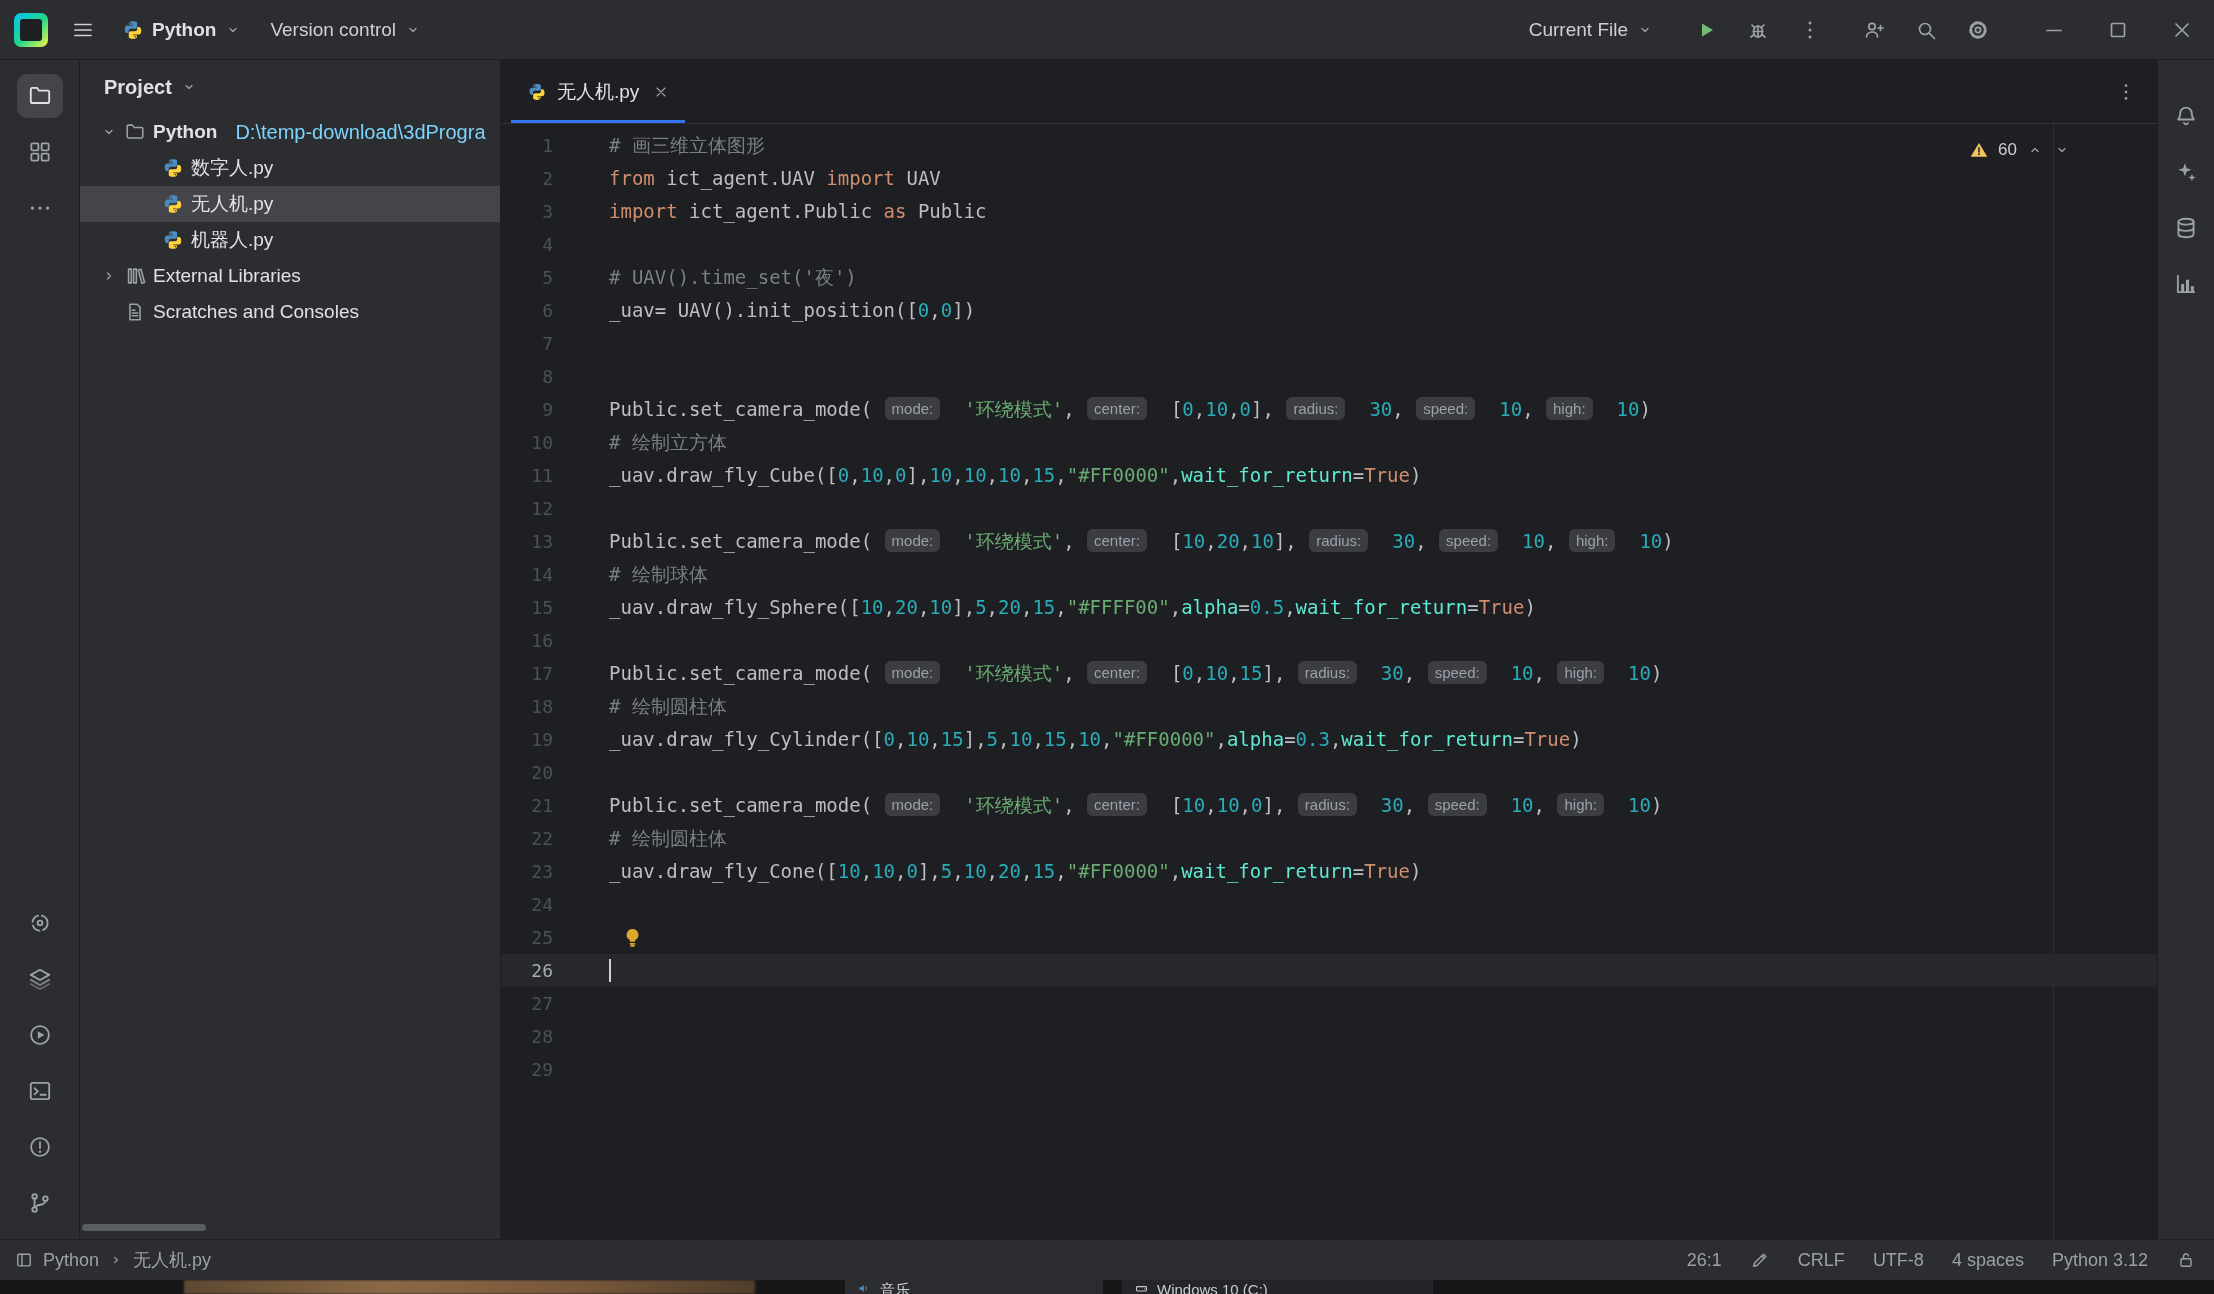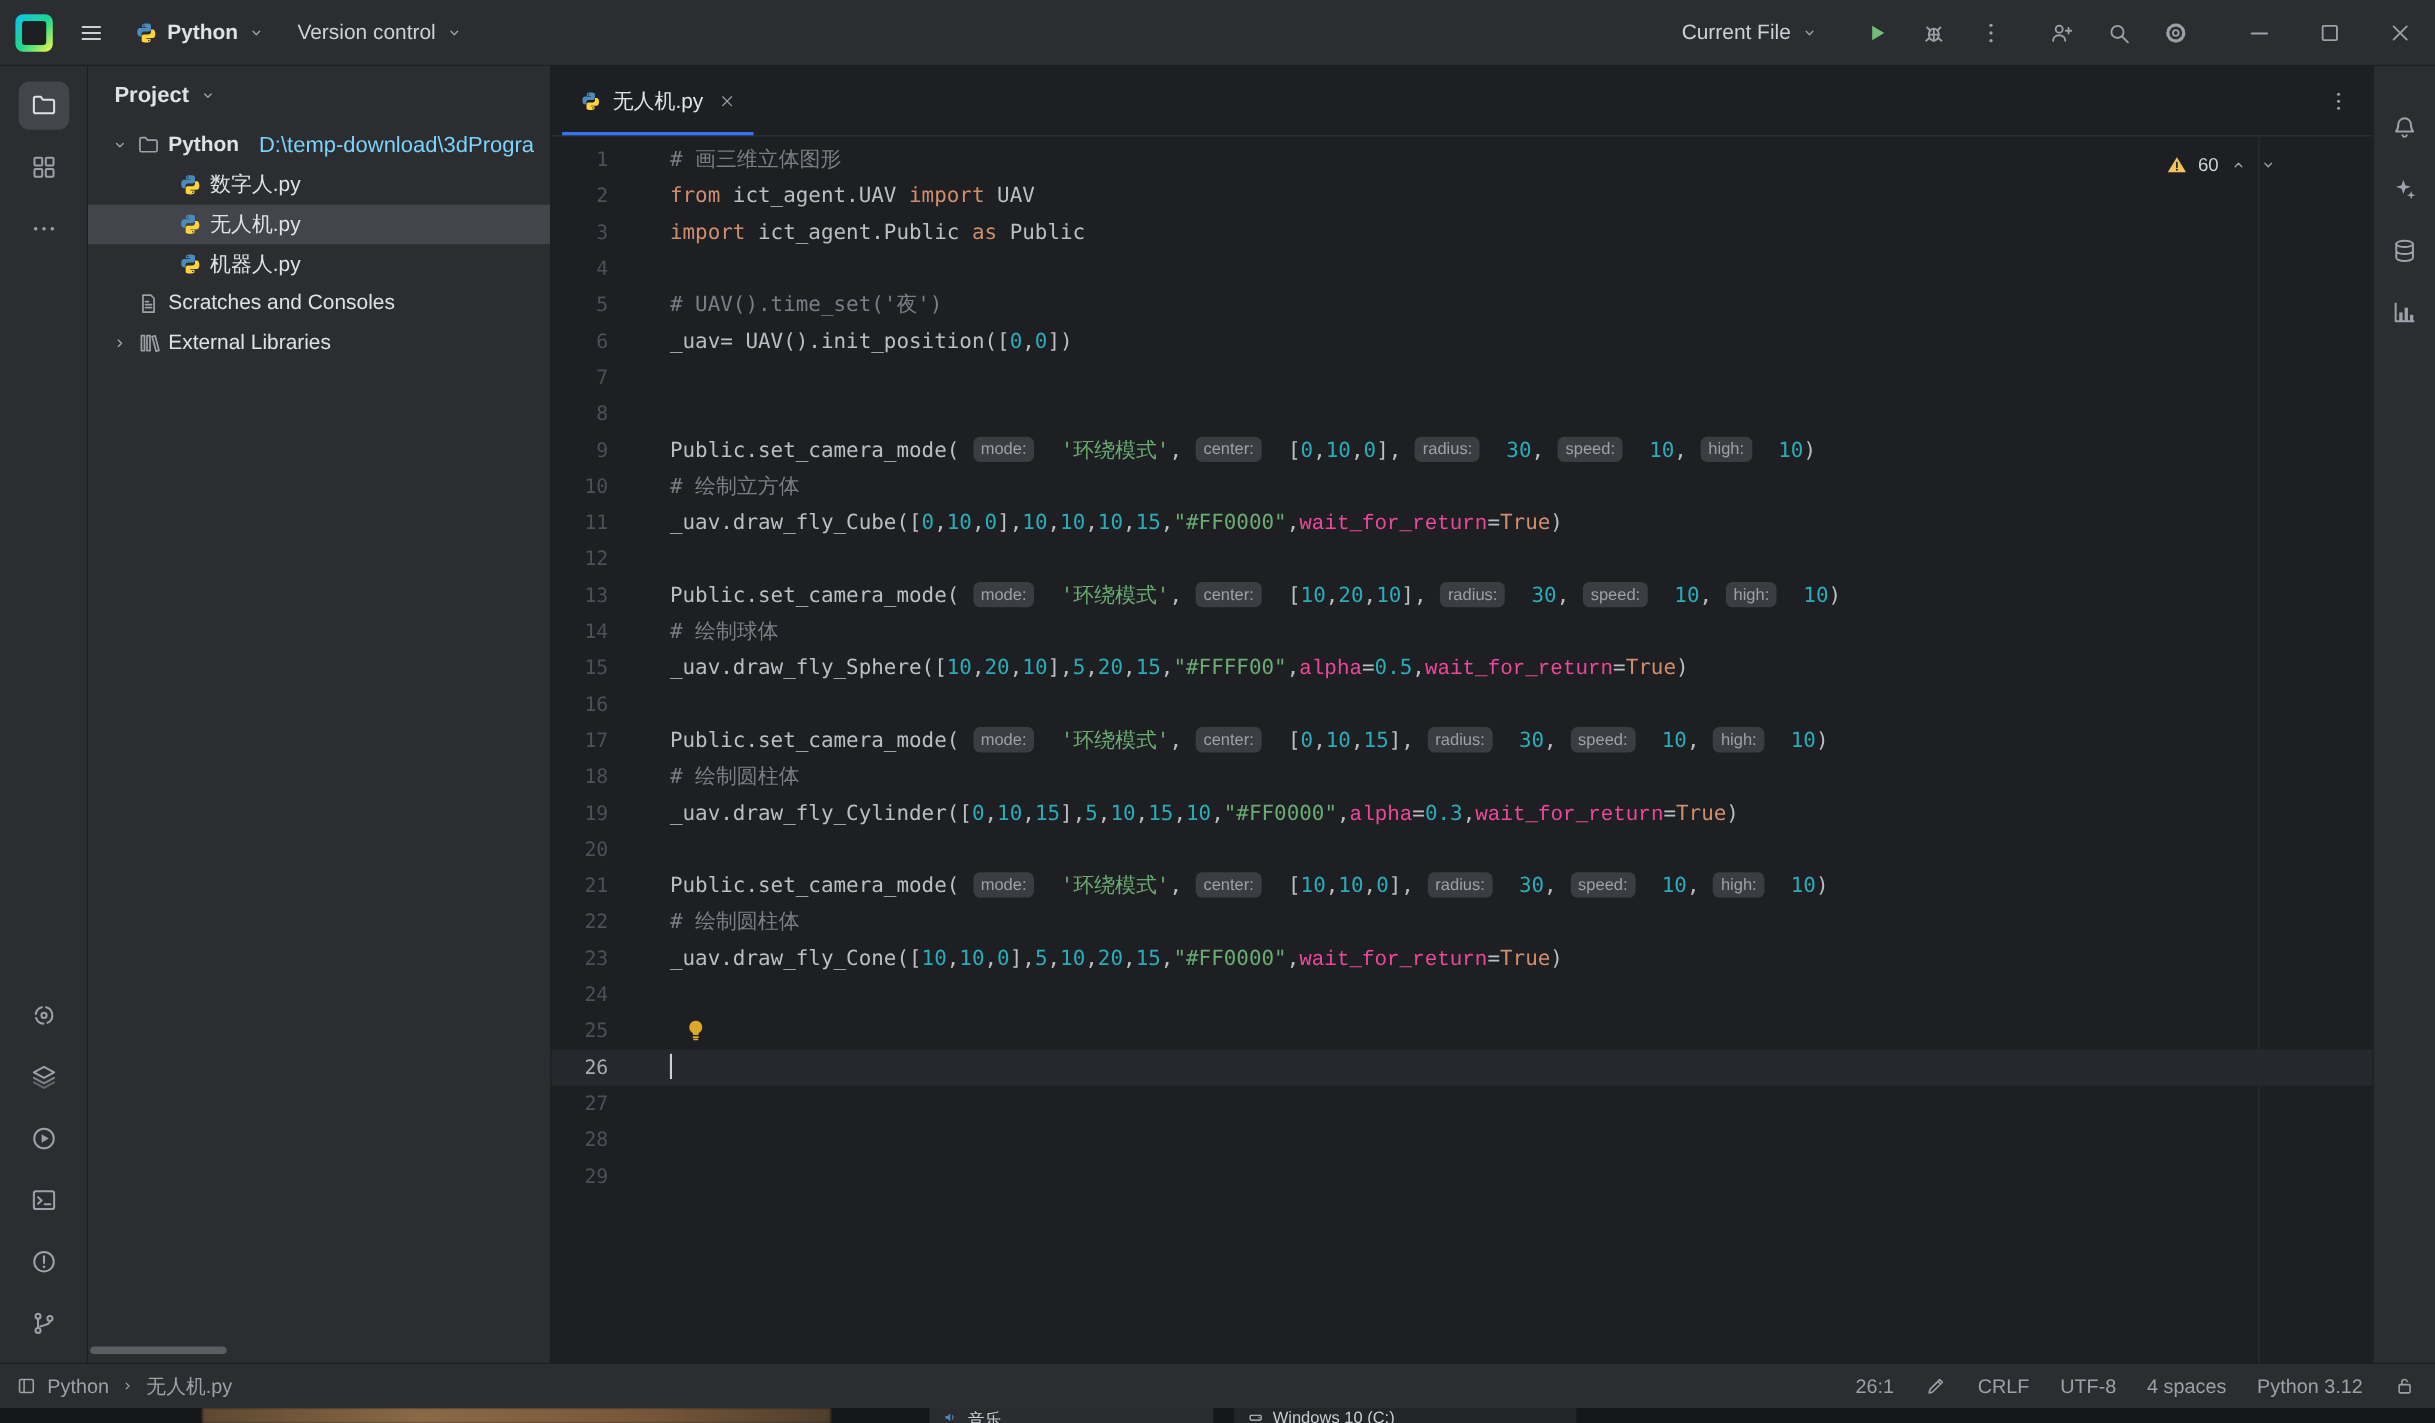--- a/index.html
+++ b/index.html
@@ -61,21 +61,21 @@
 
   .editor { flex:1; position:relative; overflow:hidden; font-family:"DejaVu Sans Mono", monospace; font-size:19px; }
   .guide { position:absolute; left:1552px; top:0; bottom:0; width:1px; background:#2D2F33; }
   .code { position:relative; padding-top:5px; }
   .row { display:flex; height:33px; line-height:33px; white-space:pre; }
   .row.current { background:#26282E; }
   .ln { width:52px; flex:none; text-align:right; color:#4B5059; font-size:18px; cursor:pointer; }
   .row.current .ln { color:#A8ABB3; }
   .content { padding-left:56px; color:#BCBEC4; overflow:hidden; }
   .t-cm { color:#7A7E85; } .t-kw { color:#CF8E6D; } .t-pl { color:#BCBEC4; }
-  .t-nm { color:#2AACB8; } .t-st { color:#6AAB73; } .t-ka { color:#ec4899;font-family:Liberation Mono, monospace; }
+  .t-nm { color:#2AACB8; } .t-st { color:#6AAB73; } .t-ka { color:#5eead4; }
   .hint { display:inline-block; background:#3B3D42; color:#9DA0A8; font-family:"Liberation Sans",sans-serif; font-size:15px; line-height:23px; height:23px; border-radius:6px; padding:0 7px; margin:0 24px 0 1px; vertical-align:2px; }
   .caret { display:inline-block; width:2px; height:23px; background:#CED0D6; vertical-align:-5px; }
   .bulb { width:23px; height:23px; display:inline-flex; vertical-align:-5px; margin-left:12px; }
   .bulb svg { width:100%; height:100%; }
   .inspection-widget { position:absolute; top:12px; right:78px; display:flex; align-items:center; gap:9px; padding:4px 8px; border-radius:8px; color:#CED0D6; font-family:"Liberation Sans",sans-serif; font-size:17px; cursor:pointer; }
 
   
   .statusbar { height:41px; flex:none; background:#2B2D30; border-top:1px solid #1E1F22; display:flex; align-items:center; padding:0 18px 0 14px; color:#9DA0A8; font-size:18px; }
   .sb-left { display:flex; align-items:center; gap:9px; }
   .sb-right { margin-left:auto; display:flex; gap:28px; }
@@ -347,41 +347,41 @@
             <span class="ic i18 dim chev"></span>
             <span class="ic i22 treeicon">
               <svg viewBox="0 0 24 24" fill="none" stroke="currentColor" stroke-width="1.7" stroke-linecap="round" stroke-linejoin="round">
                 <path d="M11.9 2.5c-4.4 0-4.1 1.9-4.1 1.9v2h4.2v.6H6.1S3 6.6 3 11.1s2.7 4.3 2.7 4.3h1.6v-2.1s-.1-2.7 2.6-2.7h4.2s2.5.1 2.5-2.4V4.4s.4-1.9-4.7-1.9zm-2.3 1.3a.8.8 0 110 1.6.8.8 0 010-1.6z" fill="#4B8BBE" stroke="none"></path>
                 <path d="M12.1 21.5c4.4 0 4.1-1.9 4.1-1.9v-2h-4.2V17h5.9s3.1.4 3.1-4.1-2.7-4.3-2.7-4.3h-1.6v2.1s.1 2.7-2.6 2.7H9.9s-2.5-.1-2.5 2.4v3.8s-.4 1.9 4.7 1.9zm2.3-1.3a.8.8 0 110-1.6.8.8 0 010 1.6z" fill="#FFD43B" stroke="none"></path>
               </svg>
             </span>
             <span class="tree-label">机器人.py</span>
           </div>
           <div class="tree-row" style="padding-left: 16px;">
+            <span class="ic i18 dim chev">
+              <svg viewBox="0 0 24 24" fill="none" stroke="currentColor" stroke-width="1.7" stroke-linecap="round" stroke-linejoin="round">
+                <path d="M10 8l4 4-4 4"></path>
+              </svg>
+            </span>
+            <span class="ic i22 treeicon">
+              <svg viewBox="0 0 24 24" fill="none" stroke="currentColor" stroke-width="1.7" stroke-linecap="round" stroke-linejoin="round">
+                <path d="M5 4.5h3v15H5zM10.5 4.5h3v15h-3zM15.6 5.4l2.9-.8 3.9 14.5-2.9.8z"></path>
+              </svg>
+            </span>
+            <span class="tree-label">External Libraries</span>
+          </div>
+          <div class="tree-row" style="padding-left: 16px;">
             <span class="ic i18 dim chev"></span>
             <span class="ic i22 treeicon">
               <svg viewBox="0 0 24 24" fill="none" stroke="currentColor" stroke-width="1.7" stroke-linecap="round" stroke-linejoin="round">
                 <path d="M6.5 3.5h7.8l3.2 3.2V20.5H6.5z"></path>
                 <path d="M9 10h3M9 13h6M9 16h6"></path>
               </svg>
             </span>
             <span class="tree-label">Scratches and Consoles</span>
-          </div>
-          <div class="tree-row" style="padding-left: 16px;">
-            <span class="ic i18 dim chev">
-              <svg viewBox="0 0 24 24" fill="none" stroke="currentColor" stroke-width="1.7" stroke-linecap="round" stroke-linejoin="round">
-                <path d="M10 8l4 4-4 4"></path>
-              </svg>
-            </span>
-            <span class="ic i22 treeicon">
-              <svg viewBox="0 0 24 24" fill="none" stroke="currentColor" stroke-width="1.7" stroke-linecap="round" stroke-linejoin="round">
-                <path d="M5 4.5h3v15H5zM10.5 4.5h3v15h-3zM15.6 5.4l2.9-.8 3.9 14.5-2.9.8z"></path>
-              </svg>
-            </span>
-            <span class="tree-label">External Libraries</span>
           </div>
         </div>
       <div class="h-scrollbar"></div>
     </aside>
 
     <section class="editor-col">
       <div class="tabbar">
         <div class="tab active">
           <span class="ic i20">
               <svg viewBox="0 0 24 24" fill="none" stroke="currentColor" stroke-width="1.7" stroke-linecap="round" stroke-linejoin="round">

